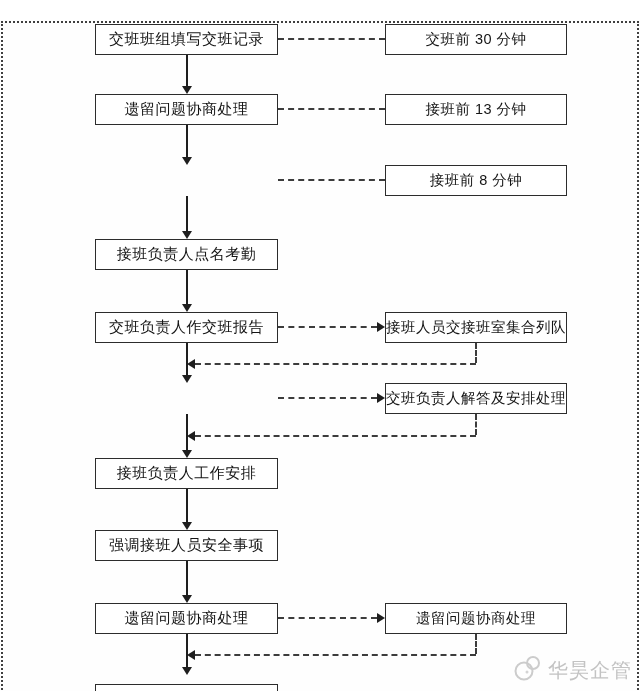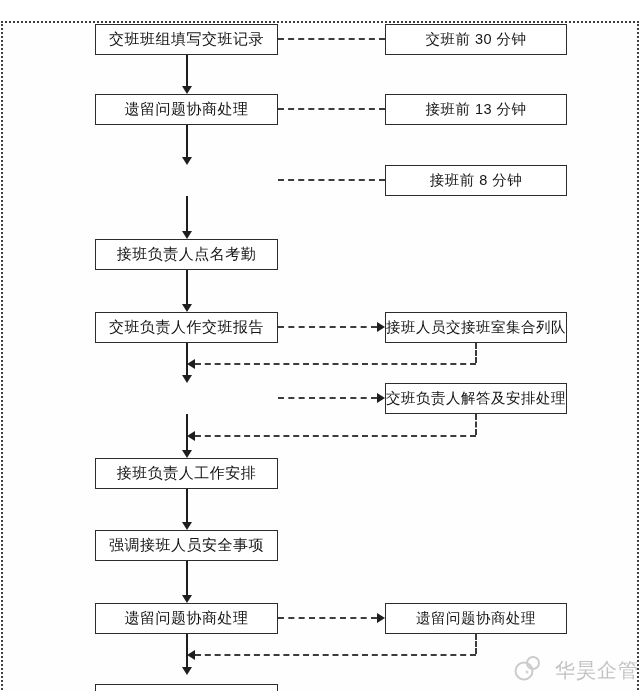--- a/index.html
+++ b/index.html
@@ -20,21 +20,21 @@
     border-left:5px solid transparent;border-right:5px solid transparent;
     border-top:8px solid #1e1e1e;}
   .dash-h{position:absolute;height:0;border-top:2px dashed #3c3c3c;}
   .dash-v{position:absolute;width:0;border-left:2px dashed #3c3c3c;}
   .ah-right{position:absolute;width:0;height:0;
     border-top:5px solid transparent;border-bottom:5px solid transparent;
     border-left:8px solid #1e1e1e;}
   .ah-left{position:absolute;width:0;height:0;
     border-top:5px solid transparent;border-bottom:5px solid transparent;
     border-right:8px solid #1e1e1e;}
-  .watermark{position:absolute;left:512px;top:634px;display:flex;align-items:center;gap:11px;text-align:center;}
+  .watermark{position:absolute;left:512px;top:634px;display:flex;align-items:center;gap:4px;text-align:center;}
   .wm-text{font-size:20px;color:#c3c3c3;letter-spacing:1px;font-weight:500;}
 </style>
 </head>
 <body>
 
 <div id="canvas">
 
   <div class="frame"></div>
 
   <div class="box step" style="top:4px">

